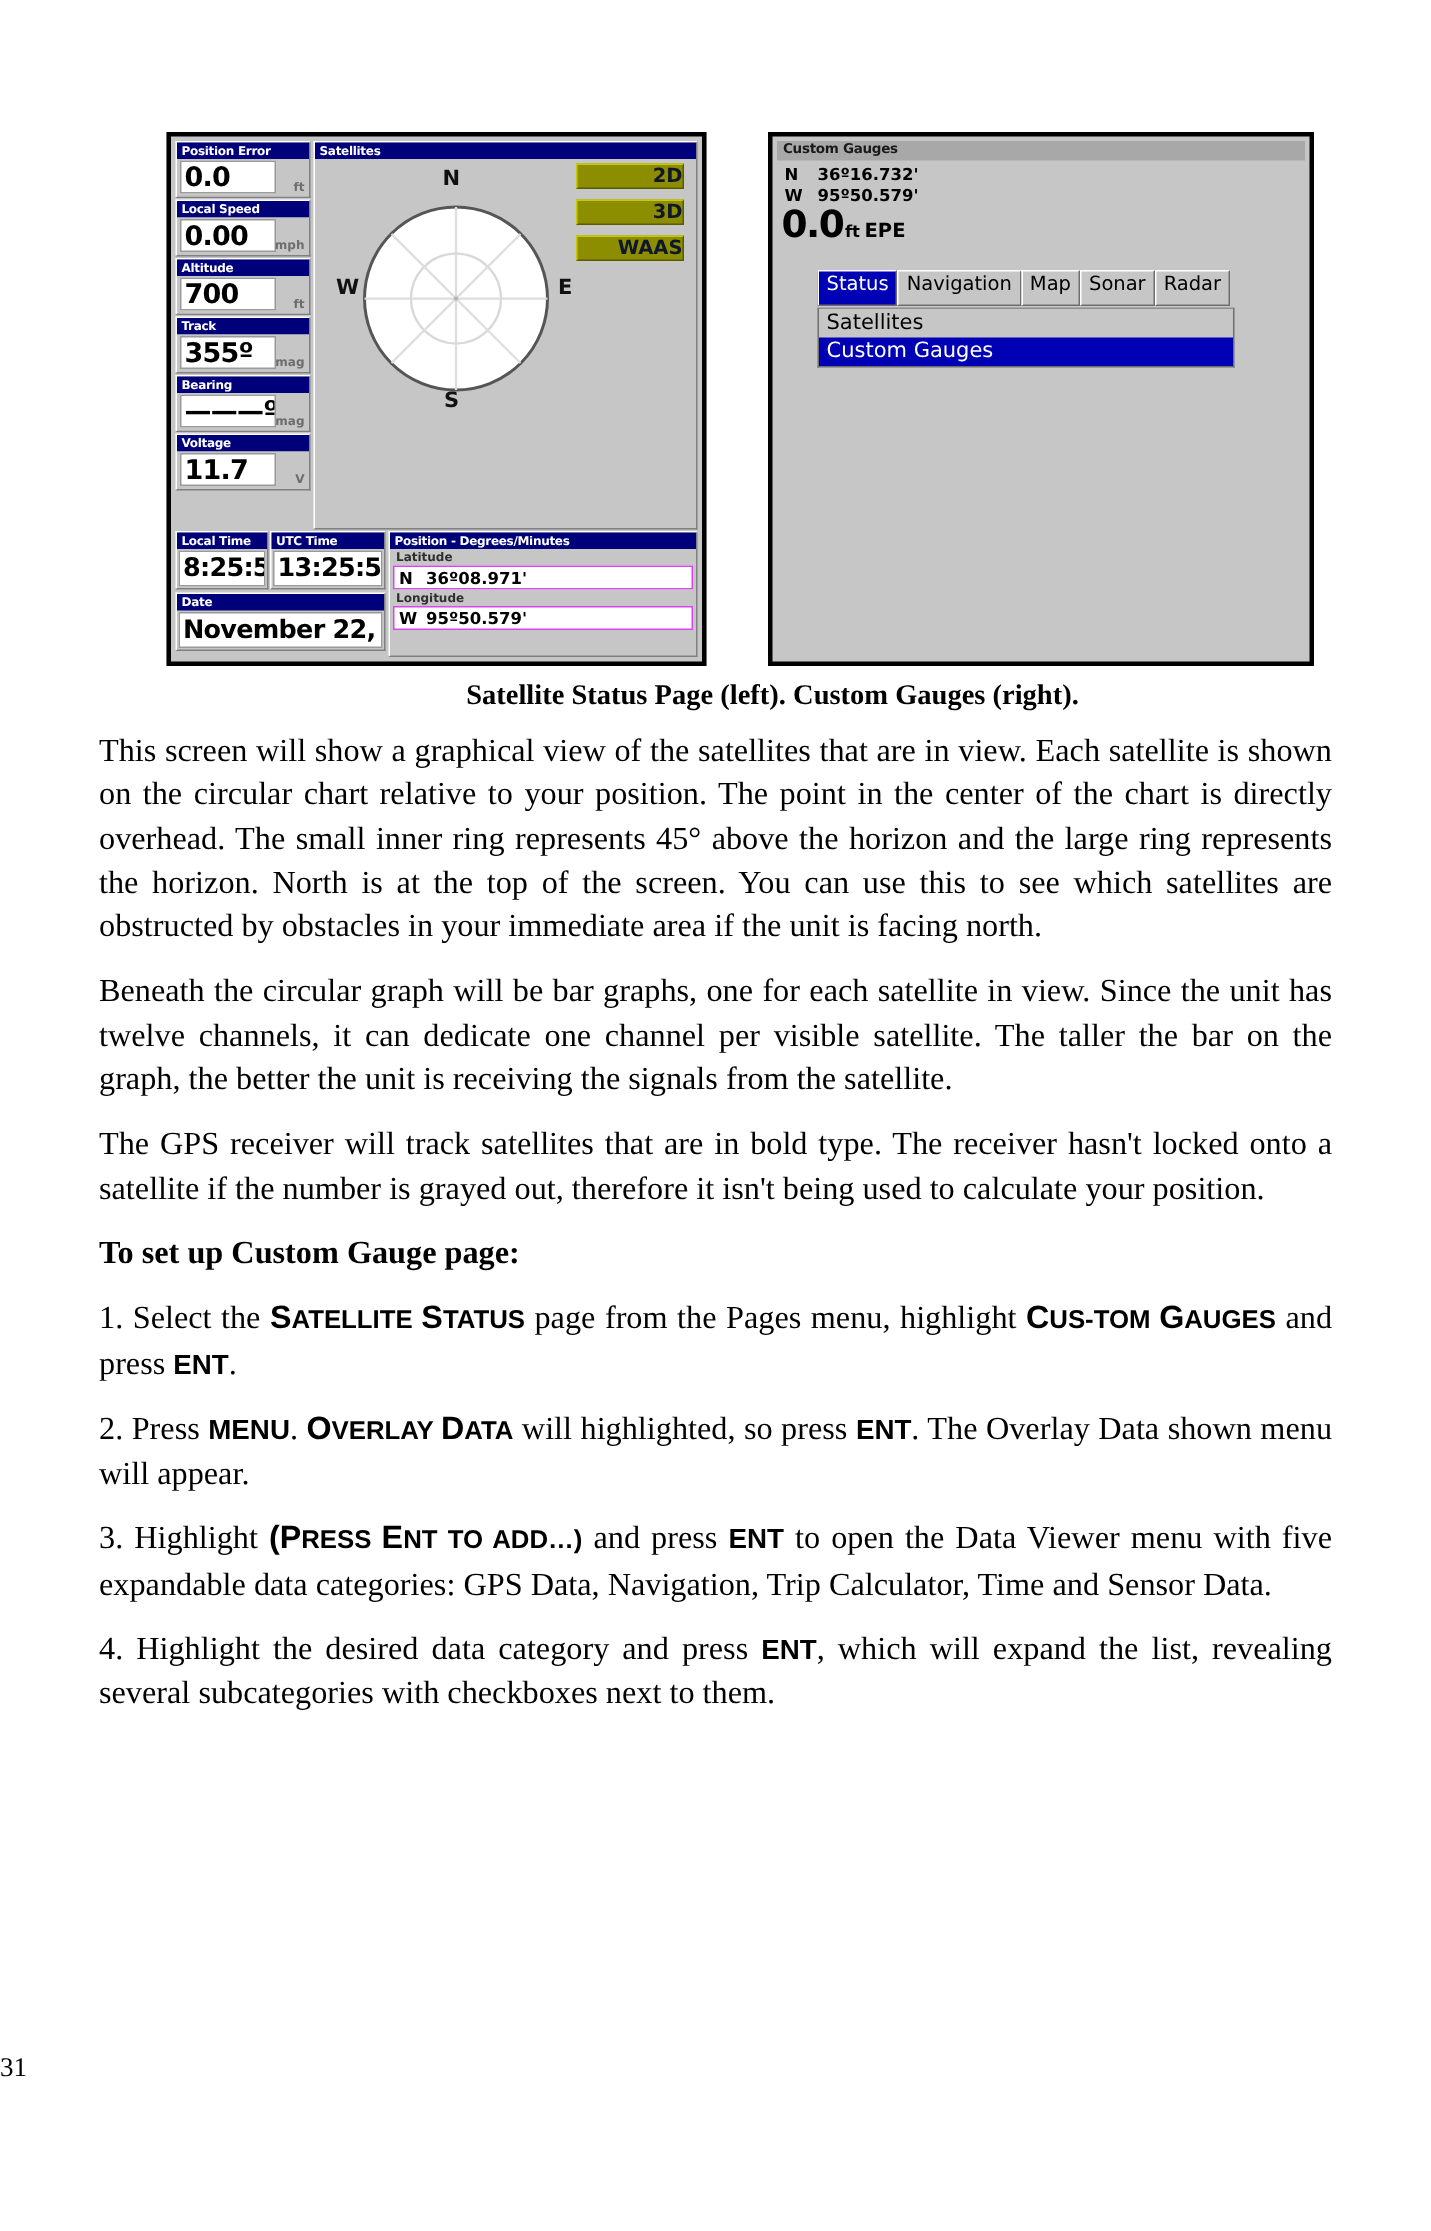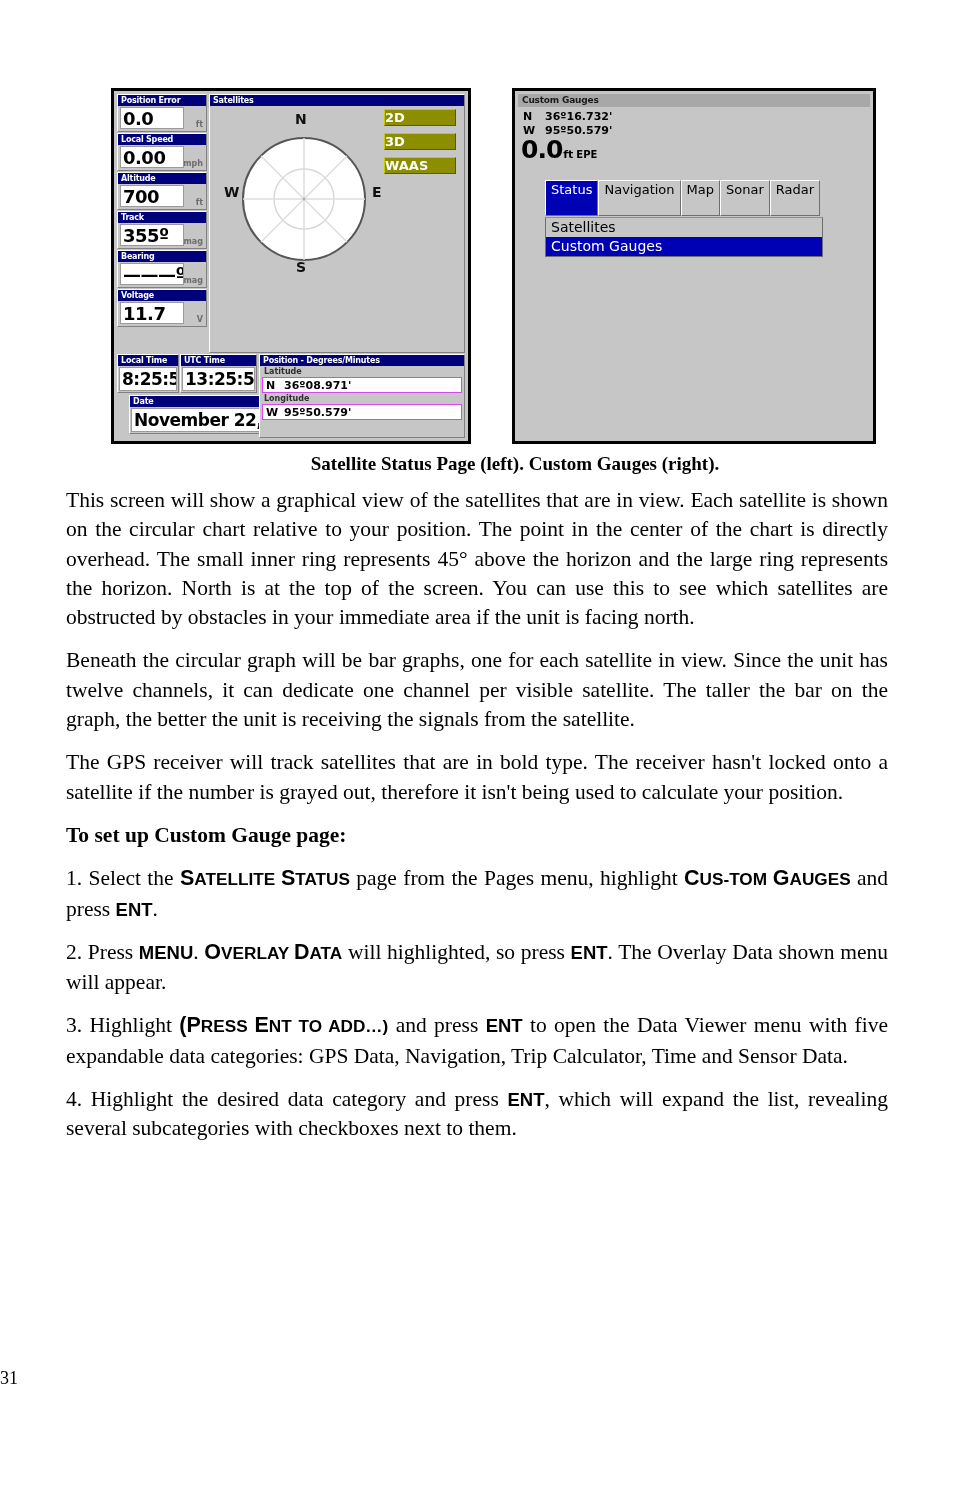--- a/index.html
+++ b/index.html
@@ -132,40 +132,40 @@
   .btn-stack {
     position: absolute;
     right: 8px; top: 14px;
     width: 72px;
   }
   .fix-btn {
     background: #8d8d00;
     border: 1px solid #5a5a00;
     border-top-color: #c9c900;
     border-left-color: #c9c900;
-    color: #ffffff;
+    color: #0f172a;
     font-size: 13px;
     font-weight: bold;
-    text-align: left;
+    text-align: right;
     line-height: 16px;
     height: 17px;
     margin-bottom: 7px;
     box-sizing: border-box;
     font-family: "DejaVu Sans", "Liberation Sans", sans-serif;
   }
 
   
   .bottom-strip {
     position: absolute;
     left: 3px; right: 3px; bottom: 3px;
     height: 84px;
   }
   .bs-left { position: absolute; left: 0; top: 0; width: 62px; }
   .bs-mid  { position: absolute; left: 63px; top: 0; width: 77px; }
-  .bs-date { position: absolute; left: 12px; top: 41px; width: 140px; }
+  .bs-date { position: absolute; left: 0; top: 41px; width: 140px; }
   .bs-pos  { position: absolute; left: 142px; top: 0; right: 0; bottom: 0;
              border: 1px solid #808080; border-top-color: #fff; border-left-color: #fff;
              background: #c6c6c6; box-sizing: border-box; }
 
   .sm-field {
     border: 1px solid #808080;
     border-top-color: #ffffff;
     border-left-color: #ffffff;
     background: #c6c6c6;
     box-sizing: border-box;
@@ -240,36 +240,36 @@
   }
   .cg-coords .hemi { display: inline-block; width: 22px; }
   .cg-epe {
     position: absolute;
     left: 6px; top: 44px;
     font-weight: bold;
     font-family: "DejaVu Sans", "Liberation Sans", sans-serif;
   }
   .cg-epe .big { font-size: 25px; letter-spacing: -1px; }
   .cg-epe .unit { font-size: 11px; margin-left: 1px; }
-  .cg-epe .epe { font-size: 10px; margin-left: 3px; }
+  .cg-epe .epe { font-size: 13px; margin-left: 3px; }
 
   .cg-menu {
     position: absolute;
     left: 30px; top: 89px;
     width: 278px;
   }
   .tabrow { display: flex; }
   .tab {
     border: 1px solid #6e6e6e;
     border-top-color: #ffffff;
     border-left-color: #ffffff;
     background: #c6c6c6;
     font-size: 13px;
     line-height: 18px;
-    height: 36px;
+    height: 24px;
     padding: 0 5px;
     box-sizing: border-box;
     color: #000;
     font-family: "DejaVu Sans", "Liberation Sans", sans-serif;
   }
   .tab.active {
     background: #0000b4;
     color: #ffffff;
   }
   .menu-list {

